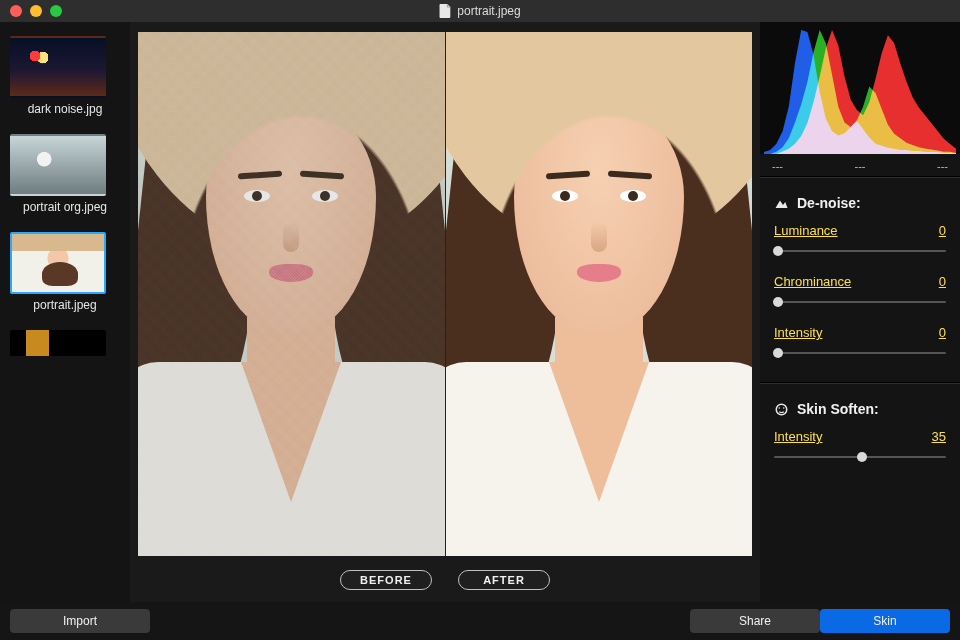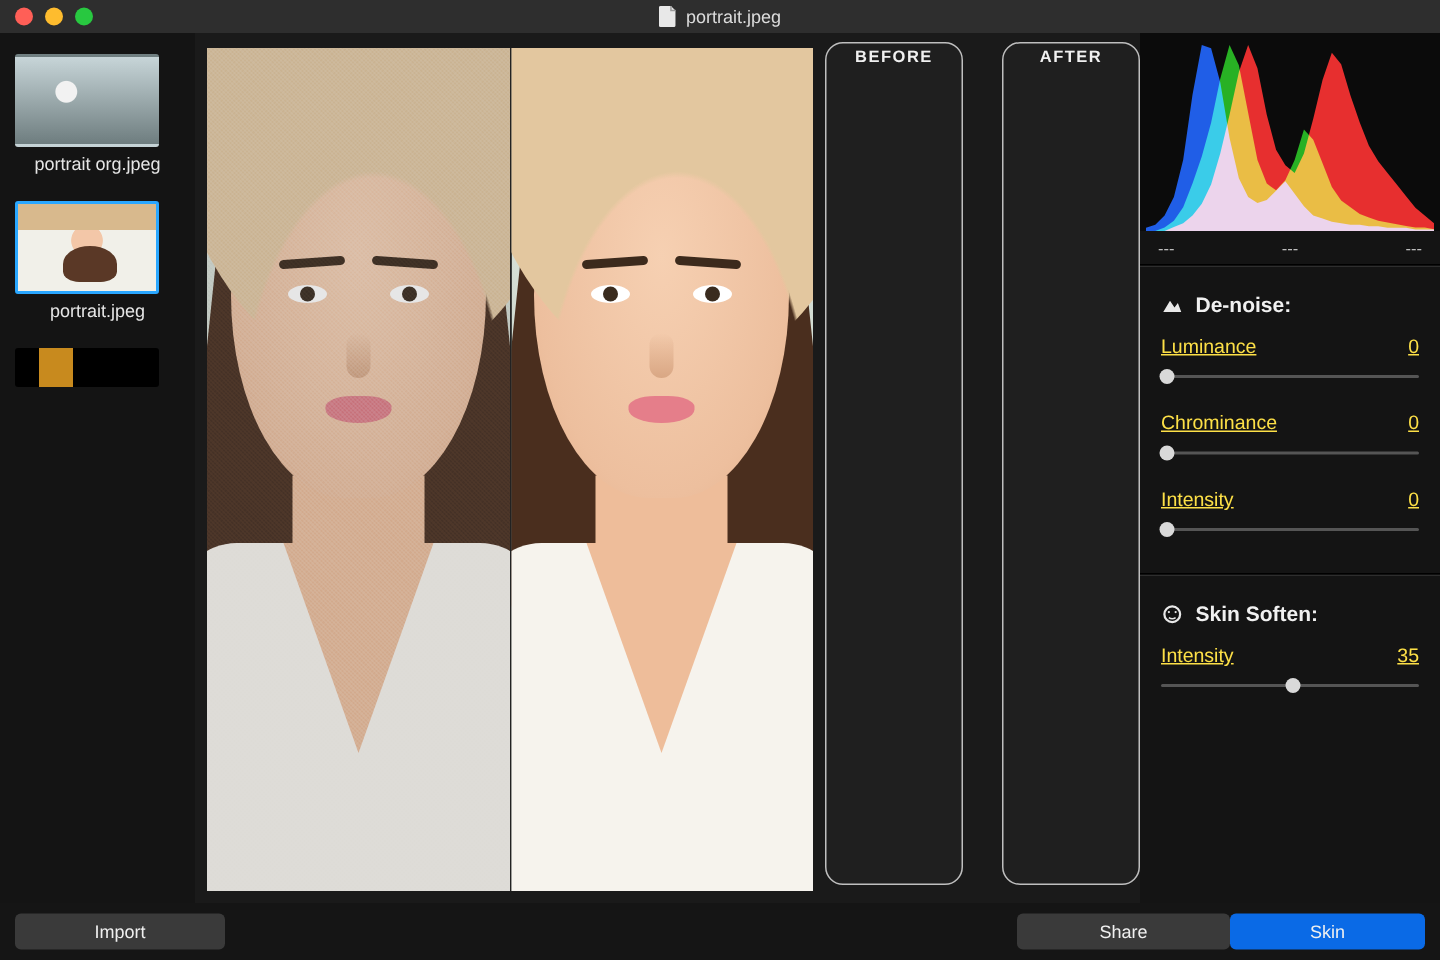--- a/index.html
+++ b/index.html
@@ -33,21 +33,21 @@
   .fake-old::after{content:"";position:absolute;left:8px;top:10px;width:50px;height:18px;background:linear-gradient(180deg,#8f7b5b,#b9a683);border-radius:1px;}
   .fake-portrait { background:
       radial-gradient(circle at 50% 42%, #f3c7a8 0 18%, transparent 19%),
       linear-gradient(180deg,#f1f0e9 0 100%); }
   .fake-portrait::before{content:"";position:absolute;inset:0;background:
       linear-gradient(180deg, #d8b98d 0 30%, transparent 30%);}
   .fake-portrait::after{content:"";position:absolute;left:30px;top:28px;width:36px;height:24px;background:#5a3826;border-radius:50% 50% 30% 30%;}
   .fake-strip  { height: 26px; background: linear-gradient(90deg,#000 0 15%,#c88a1e 15% 40%,#000 40% 100%); }
 
   
-  .canvas-col { flex: 1; background: #1a1a1a; display: flex; flex-direction: row; }
+  .canvas-col { flex: 1; background: #1a1a1a; display: flex; flex-direction: column; }
   .compare-wrap { flex: 1; margin: 10px 8px 8px 8px; background: #000; position: relative; overflow: hidden; display: flex; }
   .panel { flex: 1; position: relative; overflow: hidden; }
   .panel + .panel { border-left: 1px solid #222; }
 
   
   .portrait {
     position: absolute; inset: 0;
     background:
       
       linear-gradient(180deg, #dfe6df 0%, #cfd9cf 40%, #e4eae3 100%);
@@ -104,21 +104,21 @@
   .slider .track { position:absolute; left:0; right:0; top:6px; height:2px; background:#555; border-radius:1px; }
   .slider .knob  { position:absolute; top:2px; width:10px; height:10px; background:#d9d9d9; border-radius:50%; transform:translateX(-50%); }
 
   .divider { height:1px; background:#000; margin:4px 0; box-shadow:0 1px 0 #2e2e2e; }
 
   
   .bottombar { height:38px; background:#151515; display:flex; align-items:center; padding:0 10px; gap:0; }
   .btn { height:24px; border:none; border-radius:4px; font-size:12px; color:#f0f0f0; cursor:pointer; background:#3a3a3a; }
   .btn-import { width:140px; }
   .spacer { flex:1; }
-  .btn-share { width:142px; }
+  .btn-share { width:130px; }
   .btn-save  { width:130px; background:#0a6ae6; }
 </style>
 </head>
 <body>
 
 <div class="titlebar">
   <div class="traffic-lights">
     <div class="tl close"></div>
     <div class="tl min"></div>
     <div class="tl max"></div>
@@ -129,20 +129,24 @@
       <path d="M8 0v3h3" fill="none" stroke="#9a9a9a"></path>
     </svg>
     <span>portrait.jpeg</span>
   </div>
 </div>
 
 <div class="main">
 
   <div class="sidebar">
     <div id="thumbs">
+        <div class="thumb">
+          <div class="thumb-img fake-night"></div>
+          <div class="thumb-label">dark noise.jpg</div>
+        </div>
         <div class="thumb">
           <div class="thumb-img fake-bird"></div>
           <div class="thumb-label">portrait org.jpeg</div>
         </div>
         <div class="thumb selected">
           <div class="thumb-img fake-portrait"></div>
           <div class="thumb-label">portrait.jpeg</div>
         </div>
         <div class="thumb">
           <div class="thumb-img fake-strip" style="height: 26px;"></div>

